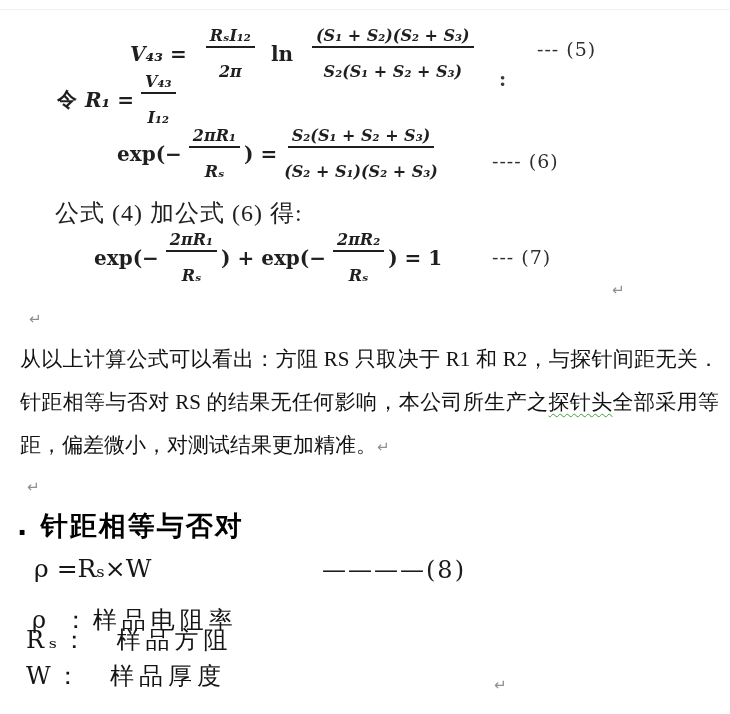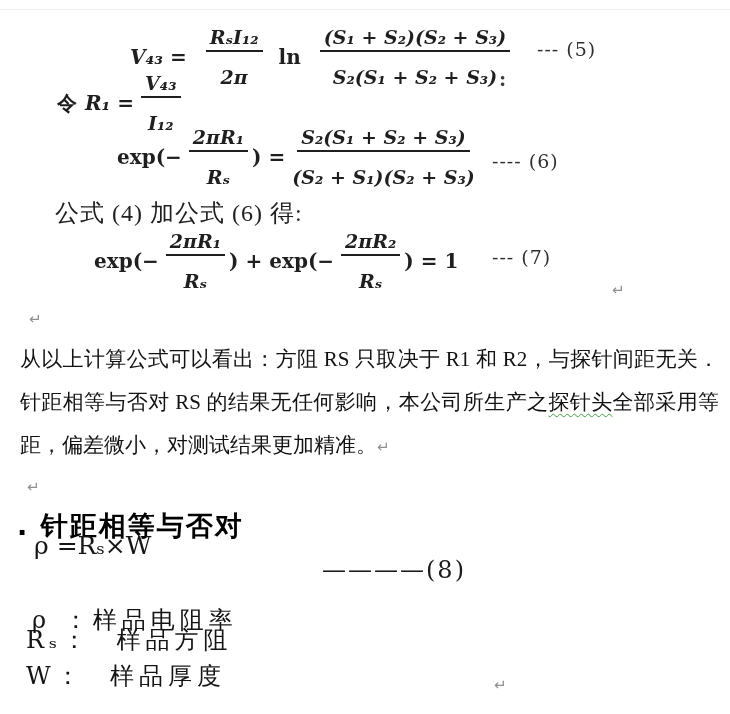--- a/index.html
+++ b/index.html
@@ -11,21 +11,21 @@
   
   .math{
     position:absolute;display:flex;align-items:center;
     font-family:"DejaVu Serif","DejaVu Sans",serif;
     font-size:20px;font-weight:700;color:#1f1f1f;white-space:pre;
   }
   .math > *{margin-right:3px;}
   .it{font-style:italic;}
   .rm{font-style:normal;}
   .cjk{font-style:normal;font-family:"Liberation Serif","DejaVu Serif",serif;}
-  .frac{display:inline-flex;flex-direction:column;align-items:center;font-size:19px;line-height:1.2;margin:0 4px;vertical-align:middle;text-align:center;}
+  .frac{display:inline-flex;flex-direction:column;align-items:center;font-size:16px;line-height:1.2;margin:0 4px;vertical-align:middle;text-align:center;}
   .frac .num{border-bottom:2px solid #1f1f1f;padding:0 4px 1px 4px;}
   .frac .den{padding-top:14px;}
   .eq-tag{
     position:absolute;font-family:"DejaVu Serif","DejaVu Sans",serif;
     font-size:19px;color:#2e2e2e;letter-spacing:1px;white-space:pre;
   }
   .intro-line{
     position:absolute;font-size:24px;color:#1f1f1f;white-space:pre;
     font-family:"Liberation Serif","DejaVu Serif",serif;letter-spacing:1px;
   }
@@ -43,21 +43,21 @@
     text-decoration:underline;text-decoration-style:wavy;
     text-decoration-color:#3da23d;text-decoration-thickness:1px;
     text-underline-offset:4px;
   }
   .heading{
     position:absolute;left:17px;top:508px;
     font-family:"DejaVu Sans","Liberation Sans",sans-serif;
     font-weight:700;font-size:27px;letter-spacing:2px;color:#000;white-space:pre;
   }
   .eq8{
-    position:absolute;left:34px;top:531px;
+    position:absolute;left:34px;top:554px;
     font-family:"DejaVu Serif","DejaVu Sans",serif;
     font-size:25px;color:#161616;white-space:pre;
   }
   .eq8-tag{
     position:absolute;left:322px;top:556px;
     font-family:"DejaVu Serif","DejaVu Sans",serif;
     font-size:24px;color:#1c1c1c;letter-spacing:2px;white-space:pre;
   }
   .def-line{
     position:absolute;left:26px;

